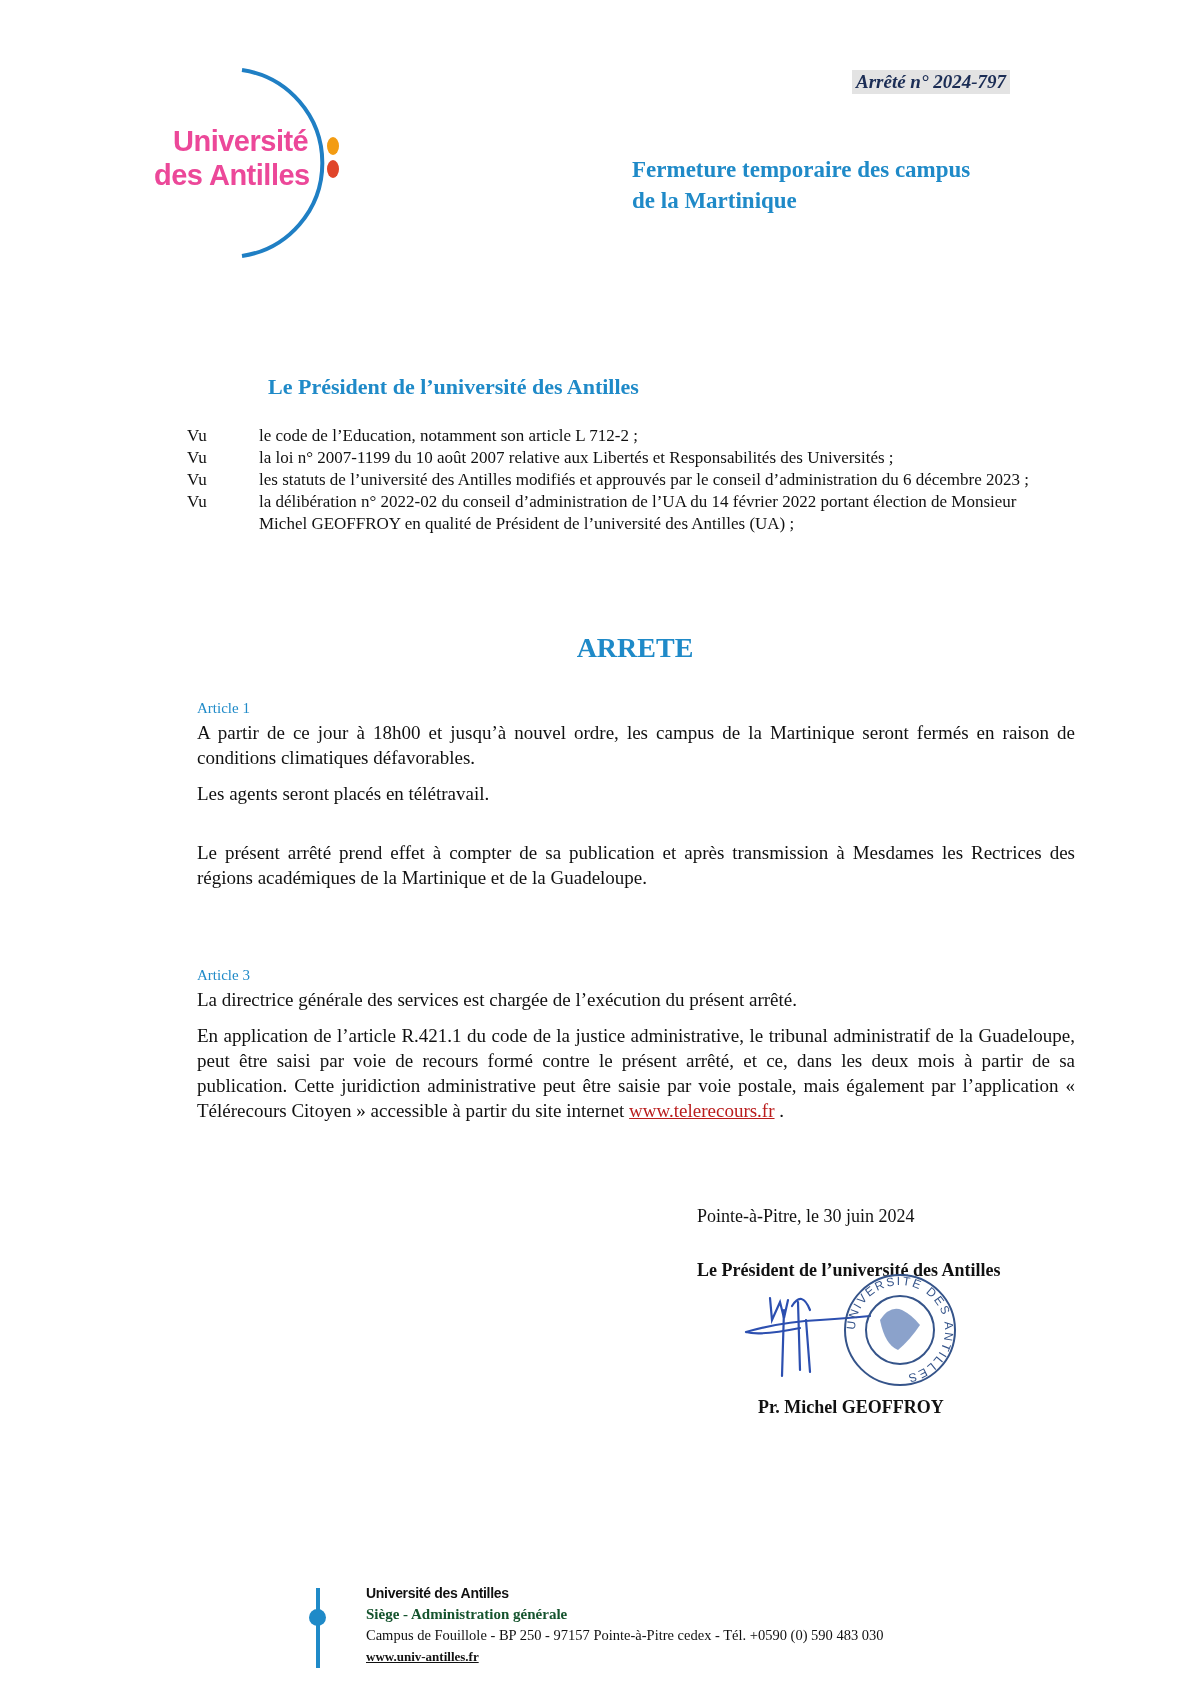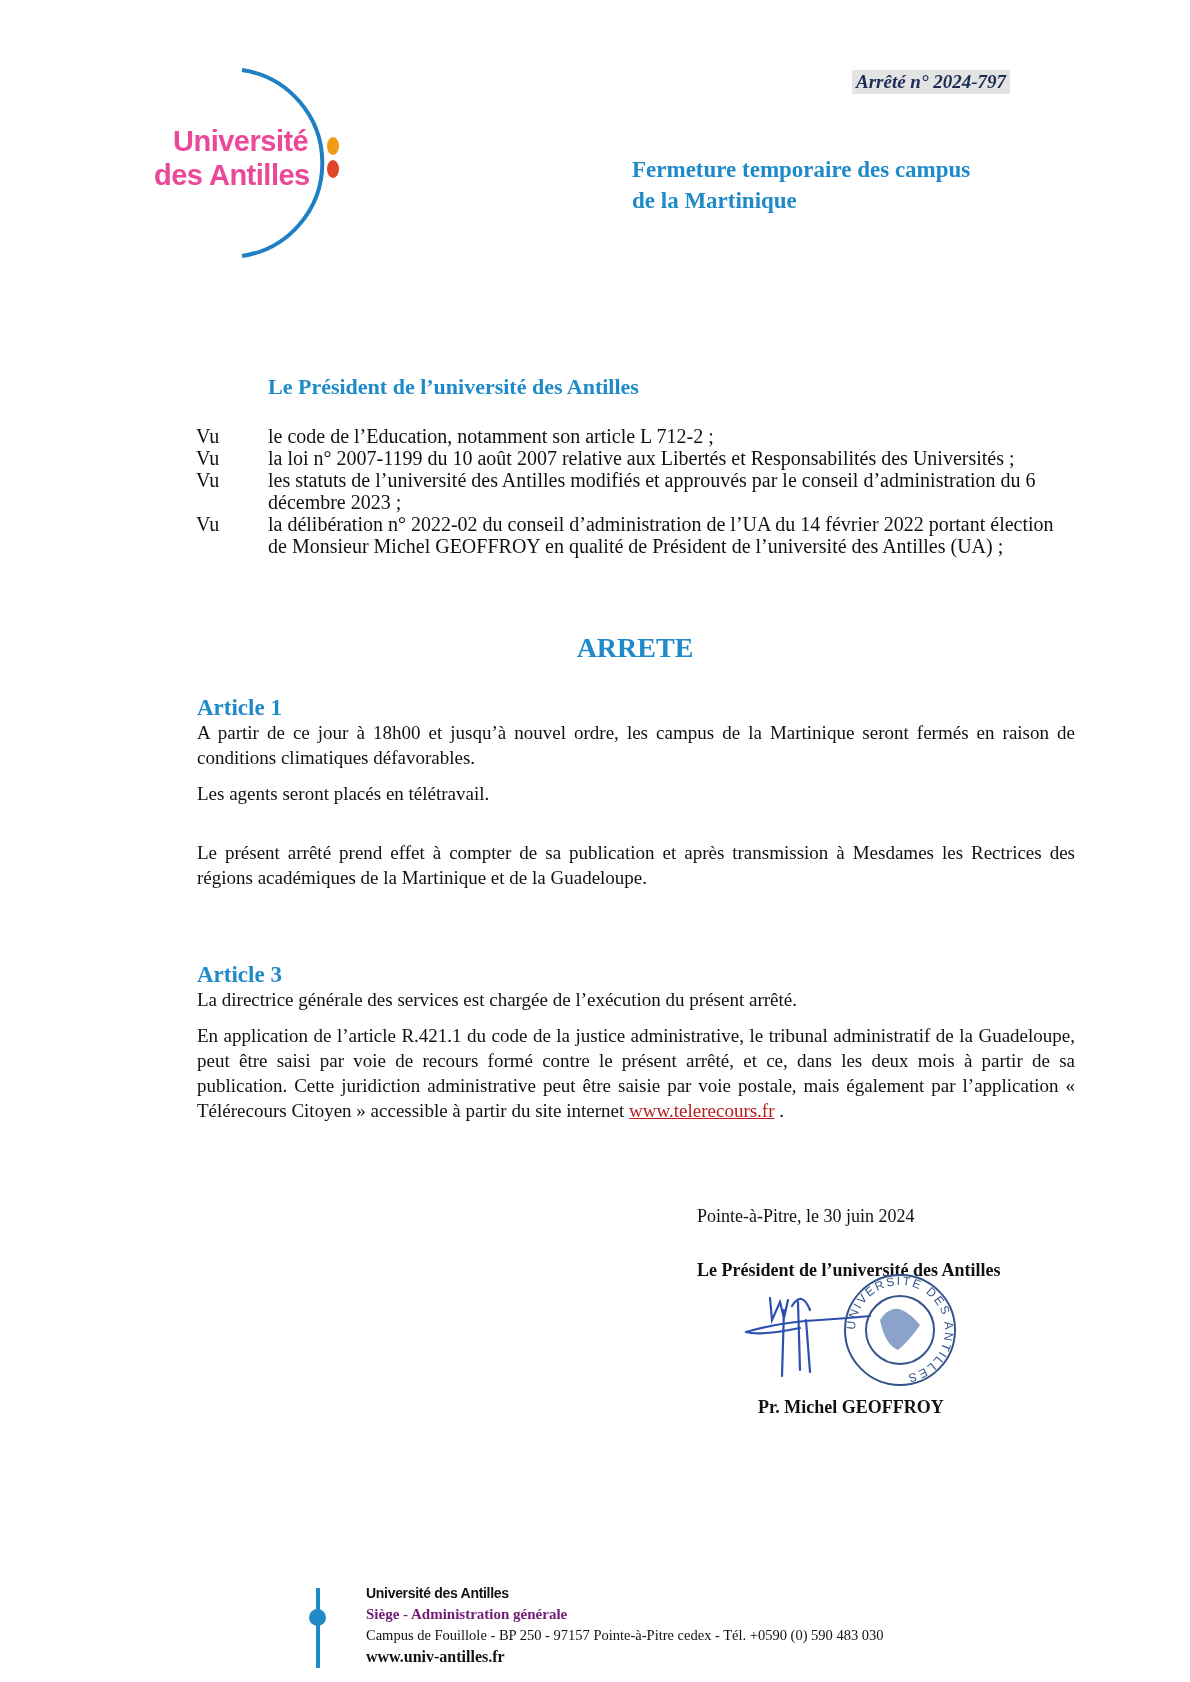--- a/index.html
+++ b/index.html
@@ -8,40 +8,40 @@
   .abs { position:absolute; }
   
   .logo { left:150px; top:68px; width:200px; height:190px; }
   .logo-text { position:absolute; left:4px; top:56px; font-family:"Liberation Sans", sans-serif;
                font-weight:bold; color:#ec4899; font-size:29px; line-height:34px; letter-spacing:-0.5px; }
   .logo-text .l1 { display:block; padding-left:19px; }
   .ref { left:852px; top:70px; background:#e3e3e3; color:#1b2d55; font-style:italic; font-weight:bold;
          font-size:19px; padding:1px 4px; }
   .doc-title { left:632px; top:154px; color:#1f8ac8; font-weight:bold; font-size:23px; line-height:31px; }
   .president-heading { left:268px; top:374px; color:#1f8ac8; font-weight:bold; font-size:22px; }
-  .vu-list { left:196px; top:425px; width:880px; font-size:20px; line-height:22px; }
+  .vu-list { left:187px; top:425px; width:880px; font-size:17px; line-height:22px; }
   .vu-row { display:flex; }
   .vu-label { width:72px; flex:none; }
   .vu-text { flex:1; }
   .arrete-title { left:0; width:1270px; text-align:center; top:632px; color:#1f8ac8; font-weight:bold; font-size:28px; }
   .article { left:197px; width:878px; font-size:19px; line-height:25px; }
-  .art-h { color:#1f8ac8; font-weight:bold; font-size:23px; line-height:24px; }
+  .art-h { color:#1f8ac8; font-weight:normal; font-size:15px; line-height:24px; }
   .art-p { margin:0 0 11px 0; text-align:justify; }
   .link { color:#b91c1c; text-decoration:underline; }
   .place-date { left:697px; top:1206px; font-size:18px; }
   .sign-title { left:697px; top:1260px; font-weight:bold; font-size:18px; }
   .signature { left:740px; top:1280px; width:240px; height:110px; }
   .signer { left:758px; top:1397px; font-weight:bold; font-size:18px; }
   .footer-line { left:316px; top:1588px; width:4px; height:80px; background:#1f8ac8; }
   .footer-dot { left:309px; top:1609px; width:17px; height:17px; background:#1f8ac8; border-radius:50%; }
   .footer { left:366px; top:1583px; font-size:14px; line-height:21px; }
   .f-org { font-family:"Liberation Sans", sans-serif; font-weight:bold; font-size:14px; letter-spacing:-0.3px; }
-  .f-siege { color:#701a75; font-weight:bold; font-size:15px; }
+  .f-siege { color:#14532d; font-weight:bold; font-size:15px; }
   .f-addr { font-size:14.5px; }
-  .f-web { font-weight:bold; font-size:16px; }
+  .f-web { font-weight:bold; font-size:13px;text-decoration:underline; }
 </style>
 </head>
 <body>
 
 <div class="abs logo">
   <svg width="200" height="190" viewBox="0 0 200 190" style="position:absolute;left:0;top:0">
     <path d="M92 2 A94 94 0 0 1 92 188" fill="none" stroke="#1f7fc4" stroke-width="4"></path>
     <ellipse cx="183" cy="78" rx="6" ry="9" fill="#f39c12"></ellipse>
     <ellipse cx="183" cy="101" rx="6" ry="9" fill="#e0452a"></ellipse>
   </svg>

